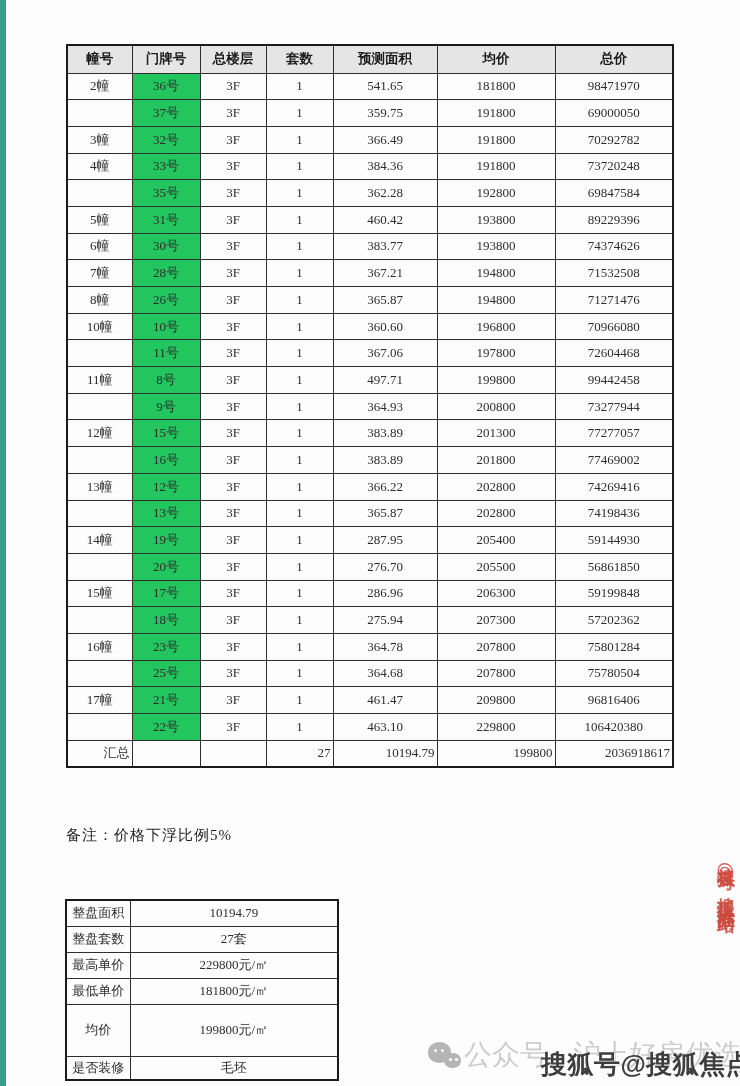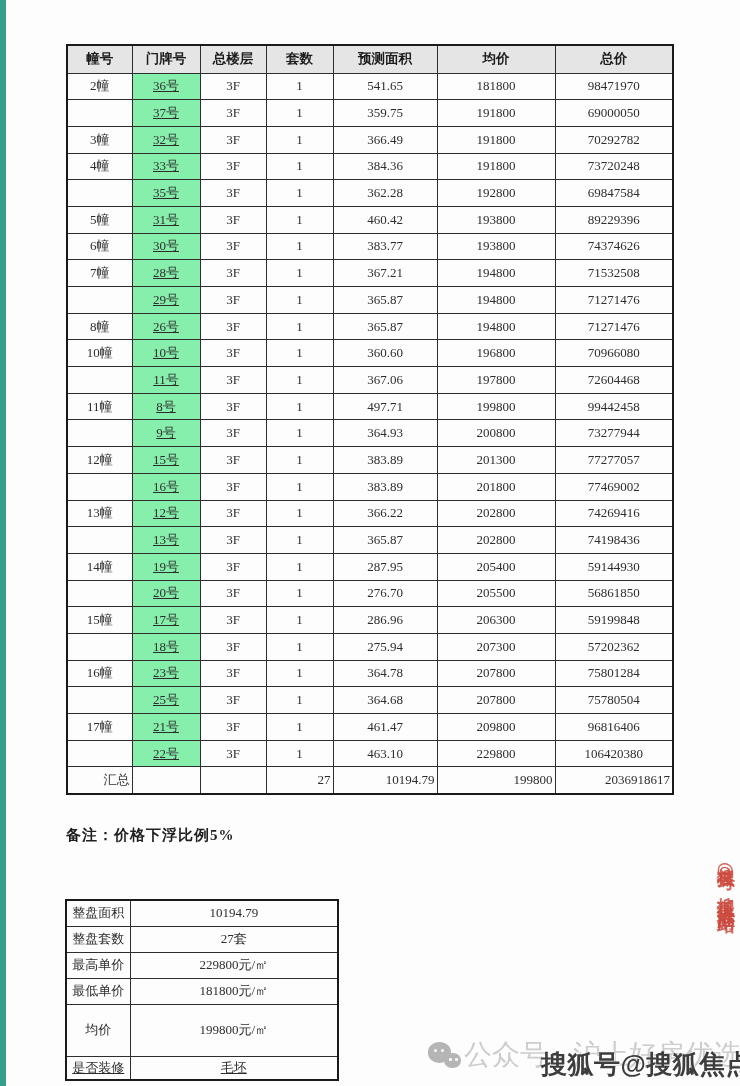--- a/index.html
+++ b/index.html
@@ -23,41 +23,41 @@
   }
   .main-table th, .main-table td {
     border: 1px solid #2e2e2e;
     text-align: center; vertical-align: middle;
     padding: 0 2px;
     overflow: hidden; white-space: nowrap;
   }
   .main-table thead tr { height: 28px; }
   .main-table thead th { font-weight: bold; font-size: 13.5px; color: #1c1c1c; background: #e5e5e5; }
   .main-table tbody tr { height: 26.7px; padding-left: 12px; }
-  .main-table td.green { background: #86efac; text-decoration: underline; }
+  .main-table td.green { background: #22c55e; }
   .main-table tr.summary td { background: #fdfdfd; text-align: right; }
   .note {
     position: absolute; left: 66px; top: 826px;
-    font-weight: bold; font-size: 15px; color: #1f1f1f;
+    font-weight: normal; font-size: 15px; color: #1f1f1f;
     letter-spacing: 1px;
   }
   .summary-table {
     position: absolute; left: 65px; top: 899px; width: 272px;
     font-size: 13px;
     border: 2px solid #1a1a1a;
   }
   .summary-table th, .summary-table td {
     border: 1px solid #2e2e2e;
     text-align: center; vertical-align: middle;
     font-weight: normal;
     padding: 0 2px;
   }
   .summary-table tr { height: 26px; padding-left: 36px; }
   .summary-table tr.tall { height: 52px; }
-  .summary-table tr.last { height: 24px; text-decoration: underline; }
+  .summary-table tr.last { height: 24px; }
   
   .wm-gray {
     position: absolute; left: 464px; top: 1036px;
     font-size: 28px; color: #cdcdcd; white-space: nowrap;
     font-family: "Liberation Sans", "DejaVu Sans", sans-serif;
   }
   .wm-dark {
     position: absolute; left: 541px; top: 1047px;
     font-size: 26px; font-weight: bold; color: #3d3d3d; white-space: nowrap;
     letter-spacing: 0.5px;
@@ -183,29 +183,20 @@
       <tr>
         <td>7幢</td>
         <td class="green">28号</td>
         <td>3F</td>
         <td>1</td>
         <td>367.21</td>
         <td>194800</td>
         <td>71532508</td>
       </tr>
       <tr>
-        <td></td>
-        <td class="green">29号</td>
-        <td>3F</td>
-        <td>1</td>
-        <td>365.87</td>
-        <td>194800</td>
-        <td>71271476</td>
-      </tr>
-      <tr>
         <td>8幢</td>
         <td class="green">26号</td>
         <td>3F</td>
         <td>1</td>
         <td>365.87</td>
         <td>194800</td>
         <td>71271476</td>
       </tr>
       <tr>
         <td>10幢</td>

